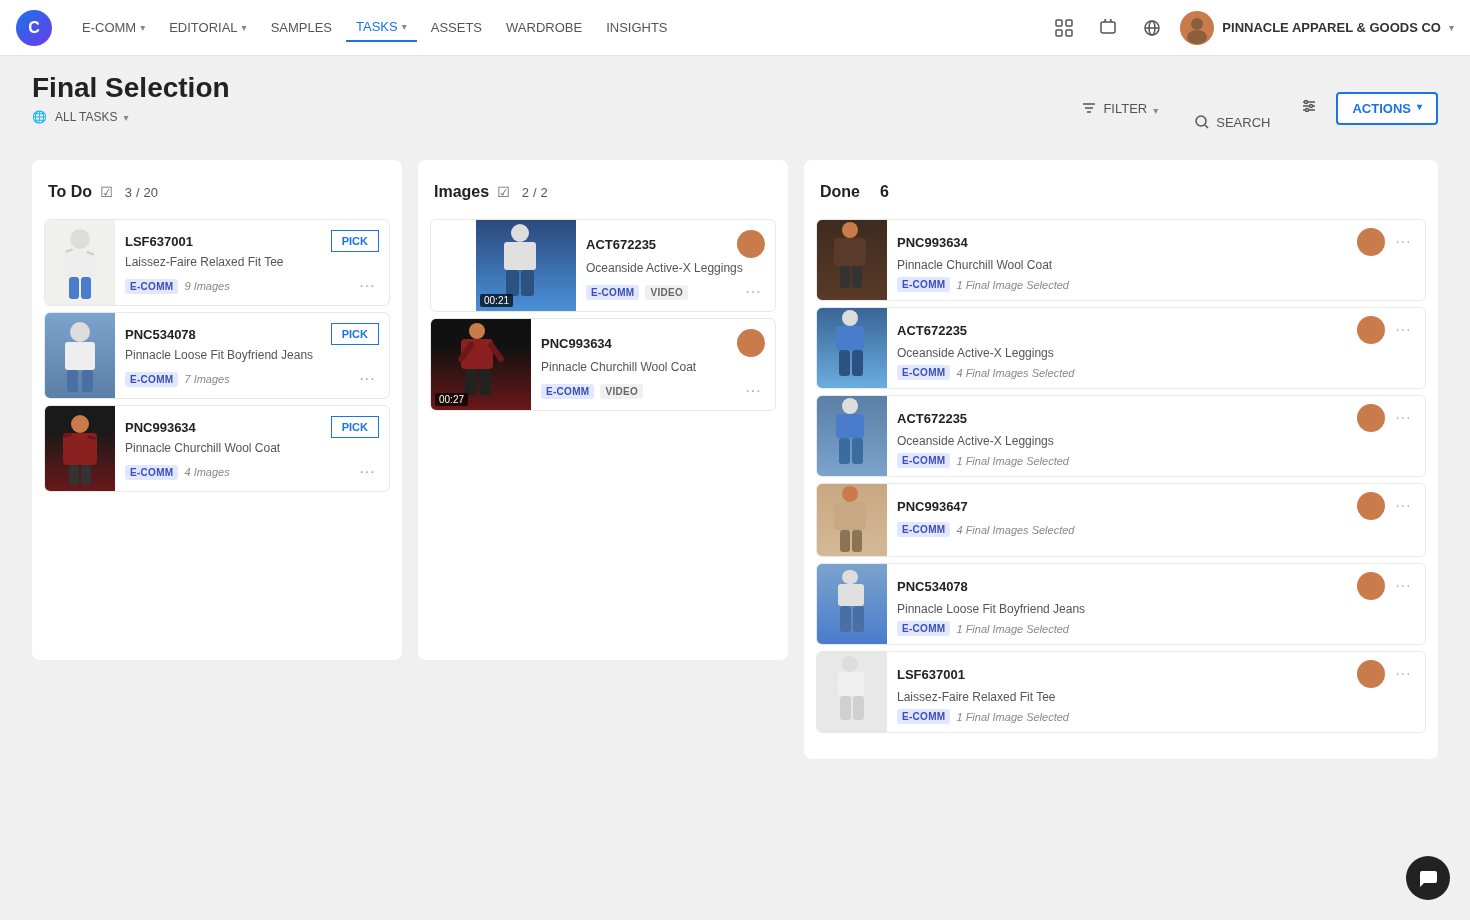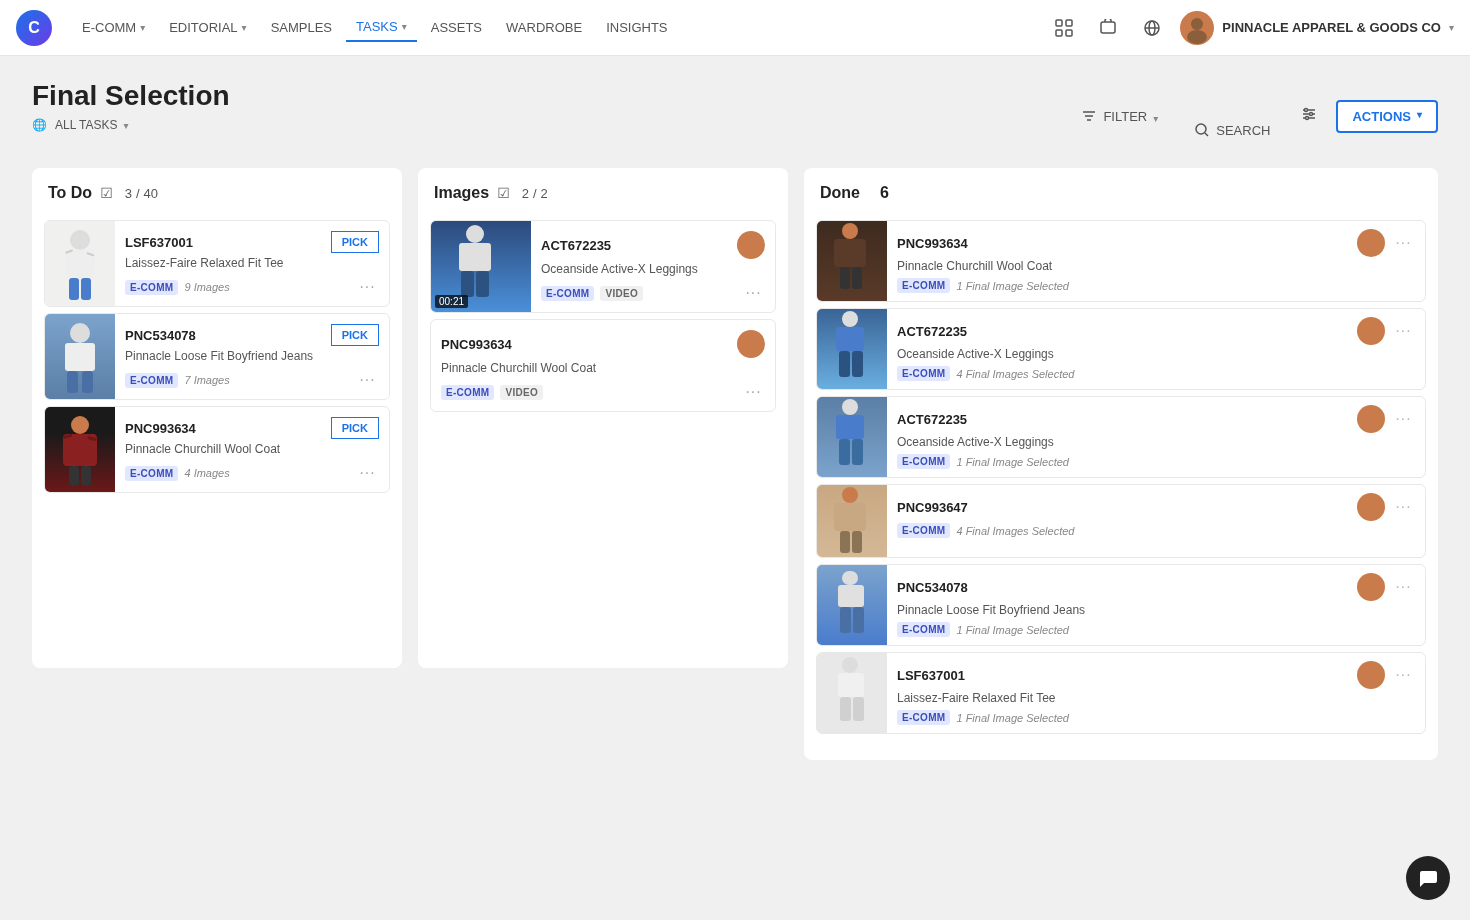--- a/index.html
+++ b/index.html
@@ -31,21 +31,21 @@
     .nav-item.active { color: #1a73e8; border-bottom: 2px solid #1a73e8; border-radius: 0; }
     .nav-chevron { font-size: 10px; color: #888; }
     .navbar-right { display: flex; align-items: center; gap: 12px; margin-left: auto; }
     .nav-icon-btn { width: 32px; height: 32px; display:flex; align-items:center; justify-content:center; cursor:pointer; color:#555; font-size:16px; border-radius:4px; }
     .navbar-brand { display:flex; align-items:center; gap:8px; cursor:pointer; }
     .avatar-circle { width:34px; height:34px; border-radius:50%; background:#c97b4b; overflow:hidden; display:flex; align-items:center; justify-content:center; }
     .brand-name { font-size:13px; font-weight:600; color:#333; }
     .brand-chevron { font-size:10px; color:#888; }
 
     
-    .page { padding: 24px 32px; }
+    .page { padding: 16px 32px; }
     .page-header { display:flex; align-items:flex-start; justify-content:space-between; margin-bottom:24px; }
     .page-title { font-size:28px; font-weight:700; color:#222; }
     .all-tasks-btn {
       display:flex; align-items:center; gap:4px; margin-top:6px;
       font-size:12px; color:#555; cursor:pointer;
     }
     .page-actions { display:flex; align-items:center; gap:12px; margin-top:8px; }
     .filter-btn {
       display:flex; align-items:flex-end; gap:6px; padding:6px 12px;
       border:none; background:none; cursor:pointer; color:#555; font-size:13px;
@@ -60,21 +60,21 @@
       border:2px solid #1a73e8; background:#fff; color:#1a73e8;
       font-size:13px; font-weight:600; cursor:pointer; border-radius:4px;
     }
 
     
     .kanban { display:flex; gap:16px; align-items:flex-start; }
     .kanban-col {
       background:#fff; border-radius:8px; width:370px; flex-shrink:0;
       padding-bottom:20px; min-height:500px;
     }
-    .col-header { display:flex; align-items:center; gap:8px; padding:16px 16px 12px; }
+    .col-header { display:flex; align-items:center; gap:8px; padding:16px 16px 12px;margin-top:7px; }
     .col-title { font-size:16px; font-weight:700; color:#222; }
     .col-count { display:flex; align-items:center; gap:4px; font-size:13px; color:#555; margin-left:4px; }
     .check-icon { font-size:14px; color:#666; cursor:pointer; }
 
     
     .card {
       margin: 6px 12px; border-radius:6px; border:1px solid #e8e8e8;
       background:#fff; overflow:hidden; cursor:pointer;
     }
     .card-inner { display:flex; align-items:stretch; }
@@ -253,21 +253,21 @@
 
   <div class="kanban">
 
     <div class="kanban-col">
       <div class="col-header">
         <span class="col-title">To Do</span>
         <span class="check-icon">☑</span>
         <span class="col-count">
           <span>3</span>
           <span>/</span>
-          <span>40</span>
+          <span>20</span>
         </span>
       </div>
 
       <div class="card">
         <div class="card-inner">
           <div class="card-img img-white-tee" style="background:#f0f0ee;">
             <div class="img-person">
               <svg width="50" height="72" viewBox="0 0 50 72">
                   <rect x="15" y="0" width="20" height="20" rx="10" fill="#ddd"></rect>
                   <rect x="10" y="20" width="30" height="28" rx="3" fill="#eee"></rect>
@@ -356,21 +356,21 @@
         <span class="check-icon">☑</span>
         <span class="col-count">
           <span>2</span>
           <span>/</span>
           <span>2</span>
         </span>
       </div>
 
       <div class="card">
         <div class="card-inner">
-          <div class="video-card-img" style="background:linear-gradient(180deg,#2c4a7c 0%,#4a90d9 100%);">
+          <div class="video-card-img" style="background:linear-gradient(180deg,#2c4a7c 0%,#4a90d9 100%);margin-left:45px;">
             <div style="width:100%;height:80px;display:flex;align-items:center;justify-content:center;">
               <svg width="60" height="76" viewBox="0 0 60 76">
                   <rect x="15" y="2" width="18" height="18" rx="9" fill="#ddd"></rect>
                   <rect x="8" y="20" width="32" height="28" rx="3" fill="#e0e0e0"></rect>
                   <rect x="10" y="48" width="13" height="26" rx="3" fill="#2c5282"></rect>
                   <rect x="25" y="48" width="13" height="26" rx="3" fill="#2c5282"></rect>
                 </svg>
             </div>
             <div class="video-duration">00:21</div>
           </div>
@@ -384,20 +384,33 @@
               <span class="badge badge-ecomm">E-COMM</span>
               <span class="badge badge-video">VIDEO</span>
               <span style="margin-left:auto;" class="card-actions-btn">···</span>
             </div>
           </div>
         </div>
       </div>
 
       <div class="card">
         <div class="card-inner">
+          <div class="video-card-img" style="background:linear-gradient(180deg,#111 30%,#6b1818 100%);">
+            <div style="width:100%;height:80px;display:flex;align-items:center;justify-content:center;">
+              <svg width="60" height="76" viewBox="0 0 60 76">
+                  <rect x="18" y="2" width="16" height="16" rx="8" fill="#c97b4b"></rect>
+                  <rect x="10" y="18" width="32" height="30" rx="4" fill="#8b2020"></rect>
+                  <rect x="14" y="48" width="12" height="26" rx="3" fill="#222"></rect>
+                  <rect x="28" y="48" width="12" height="26" rx="3" fill="#222"></rect>
+                  <line x1="20" y1="24" x2="10" y2="38" stroke="#6b1818" stroke-width="6" stroke-linecap="round"></line>
+                  <line x1="40" y1="24" x2="50" y2="38" stroke="#6b1818" stroke-width="6" stroke-linecap="round"></line>
+                </svg>
+            </div>
+            <div class="video-duration">00:27</div>
+          </div>
           <div class="card-body">
             <div class="card-header-row">
               <span class="card-id">PNC993634</span>
               <div class="done-avatar" style="background:#c97b4b;"></div>
             </div>
             <div class="card-name">Pinnacle Churchill Wool Coat</div>
             <div class="card-footer">
               <span class="badge badge-ecomm">E-COMM</span>
               <span class="badge badge-video">VIDEO</span>
               <span style="margin-left:auto;" class="card-actions-btn">···</span>

